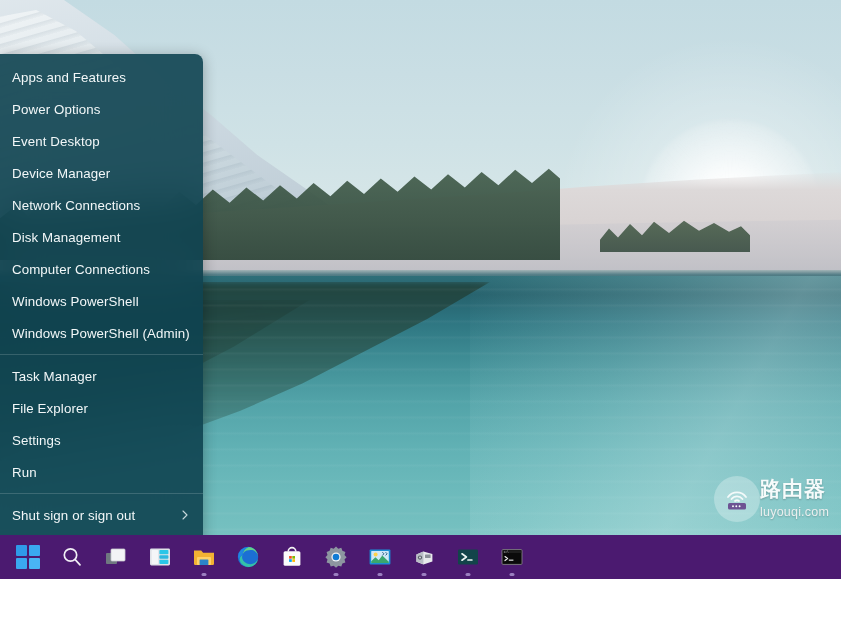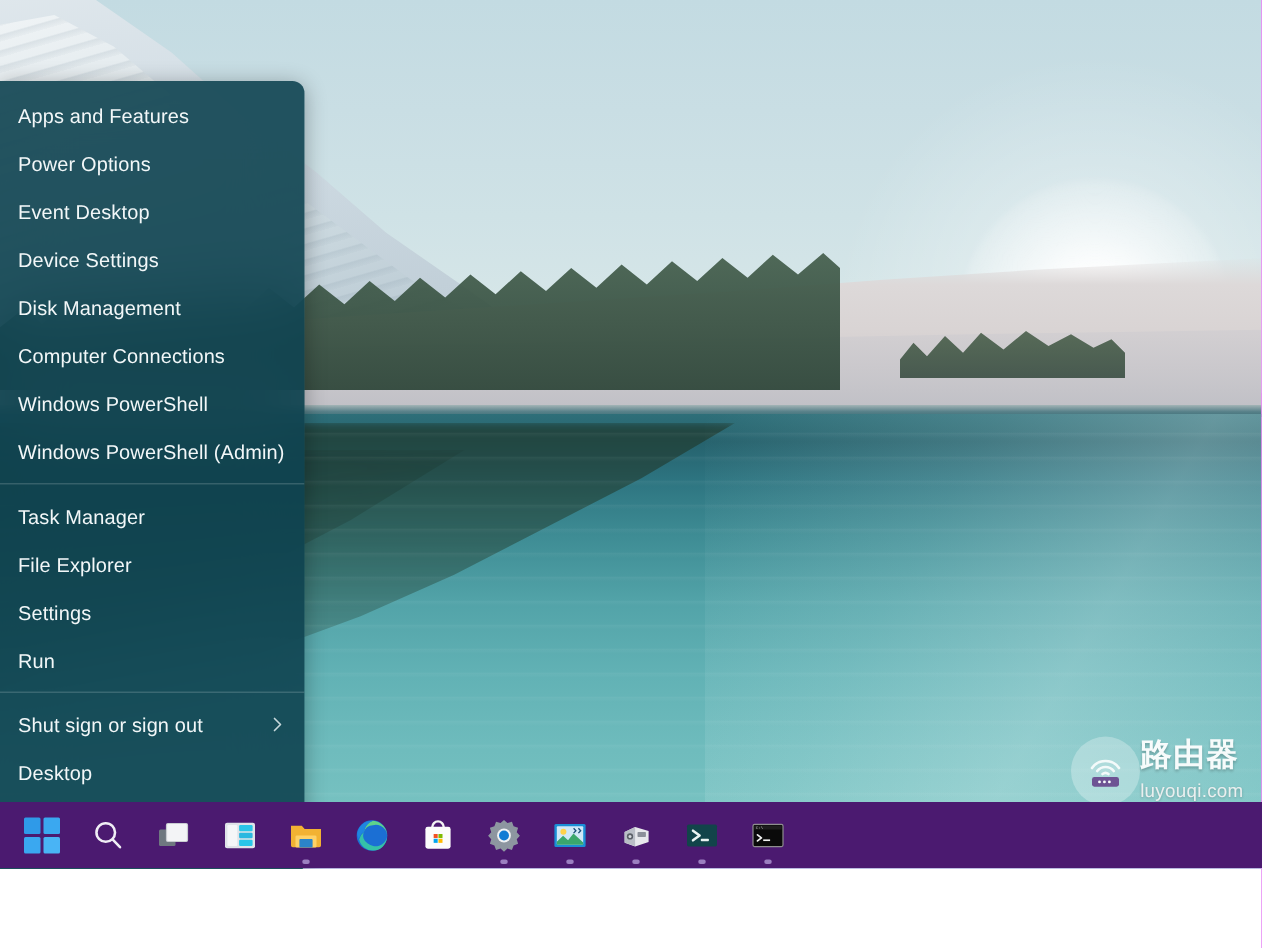--- a/index.html
+++ b/index.html
@@ -243,21 +243,21 @@
                grid-template-rows: 11px 11px; gap: 2px; width: 24px; height: 24px; }
   .start-ico i { background: #2f9ae8; display: block; border-radius: 1px; }
   .start-ico i:nth-child(1) { background: #2f9ae8; }
   .start-ico i:nth-child(2) { background: #3aa8f0; }
   .start-ico i:nth-child(3) { background: #3aa8f0; }
   .start-ico i:nth-child(4) { background: #49b4f5; }
 
   
   #watermark {
     position: absolute;
-    right: 12px; bottom: 42px;
+    right: 12px; bottom: 57px;
     display: flex;
     align-items: center;
     gap: 0;
     opacity: 0.93;
   }
   .wm-badge {
     width: 46px; height: 46px;
     border-radius: 50%;
     background: rgba(255,255,255,0.30);
     display: flex; align-items: center; justify-content: center;
@@ -308,21 +308,24 @@
       <div class="menu-item">
         <span class="lbl">Apps and Features</span>
       </div>
       <div class="menu-item">
         <span class="lbl">Power Options</span>
       </div>
       <div class="menu-item">
         <span class="lbl">Event Desktop</span>
       </div>
       <div class="menu-item">
-        <span class="lbl">Device Settings</span>
+        <span class="lbl">Device Manager</span>
+      </div>
+      <div class="menu-item">
+        <span class="lbl">Network Connections</span>
       </div>
       <div class="menu-item">
         <span class="lbl">Disk Management</span>
       </div>
       <div class="menu-item">
         <span class="lbl">Computer Connections</span>
       </div>
       <div class="menu-item">
         <span class="lbl">Windows PowerShell</span>
       </div>

